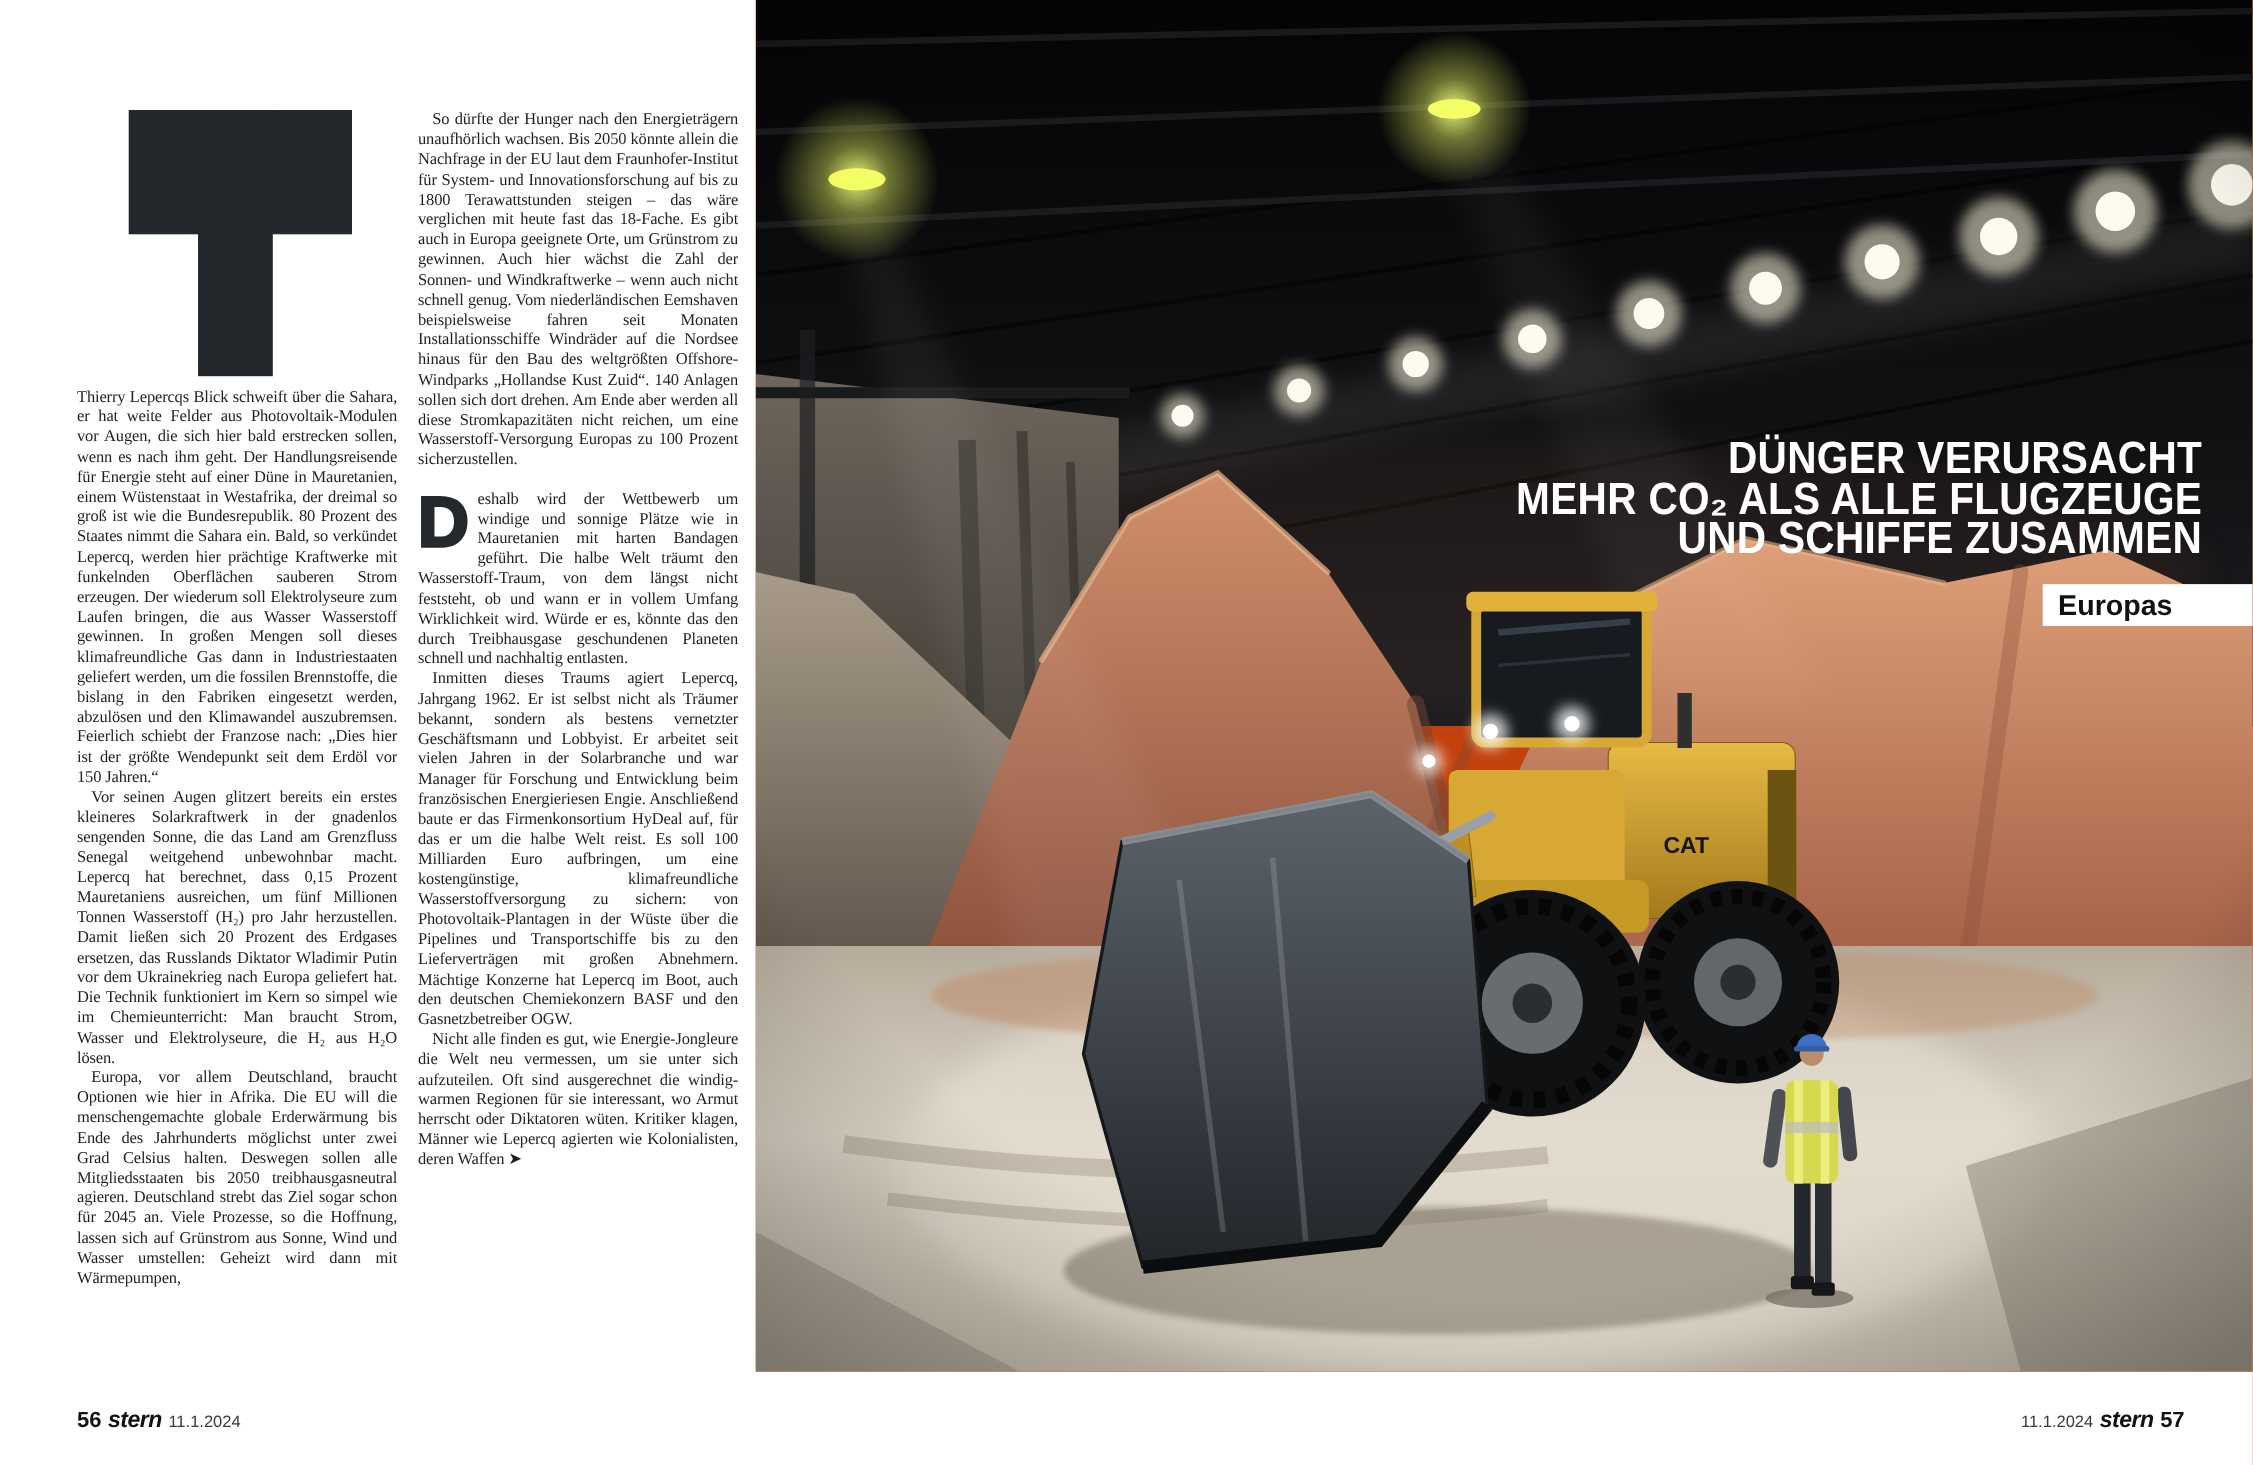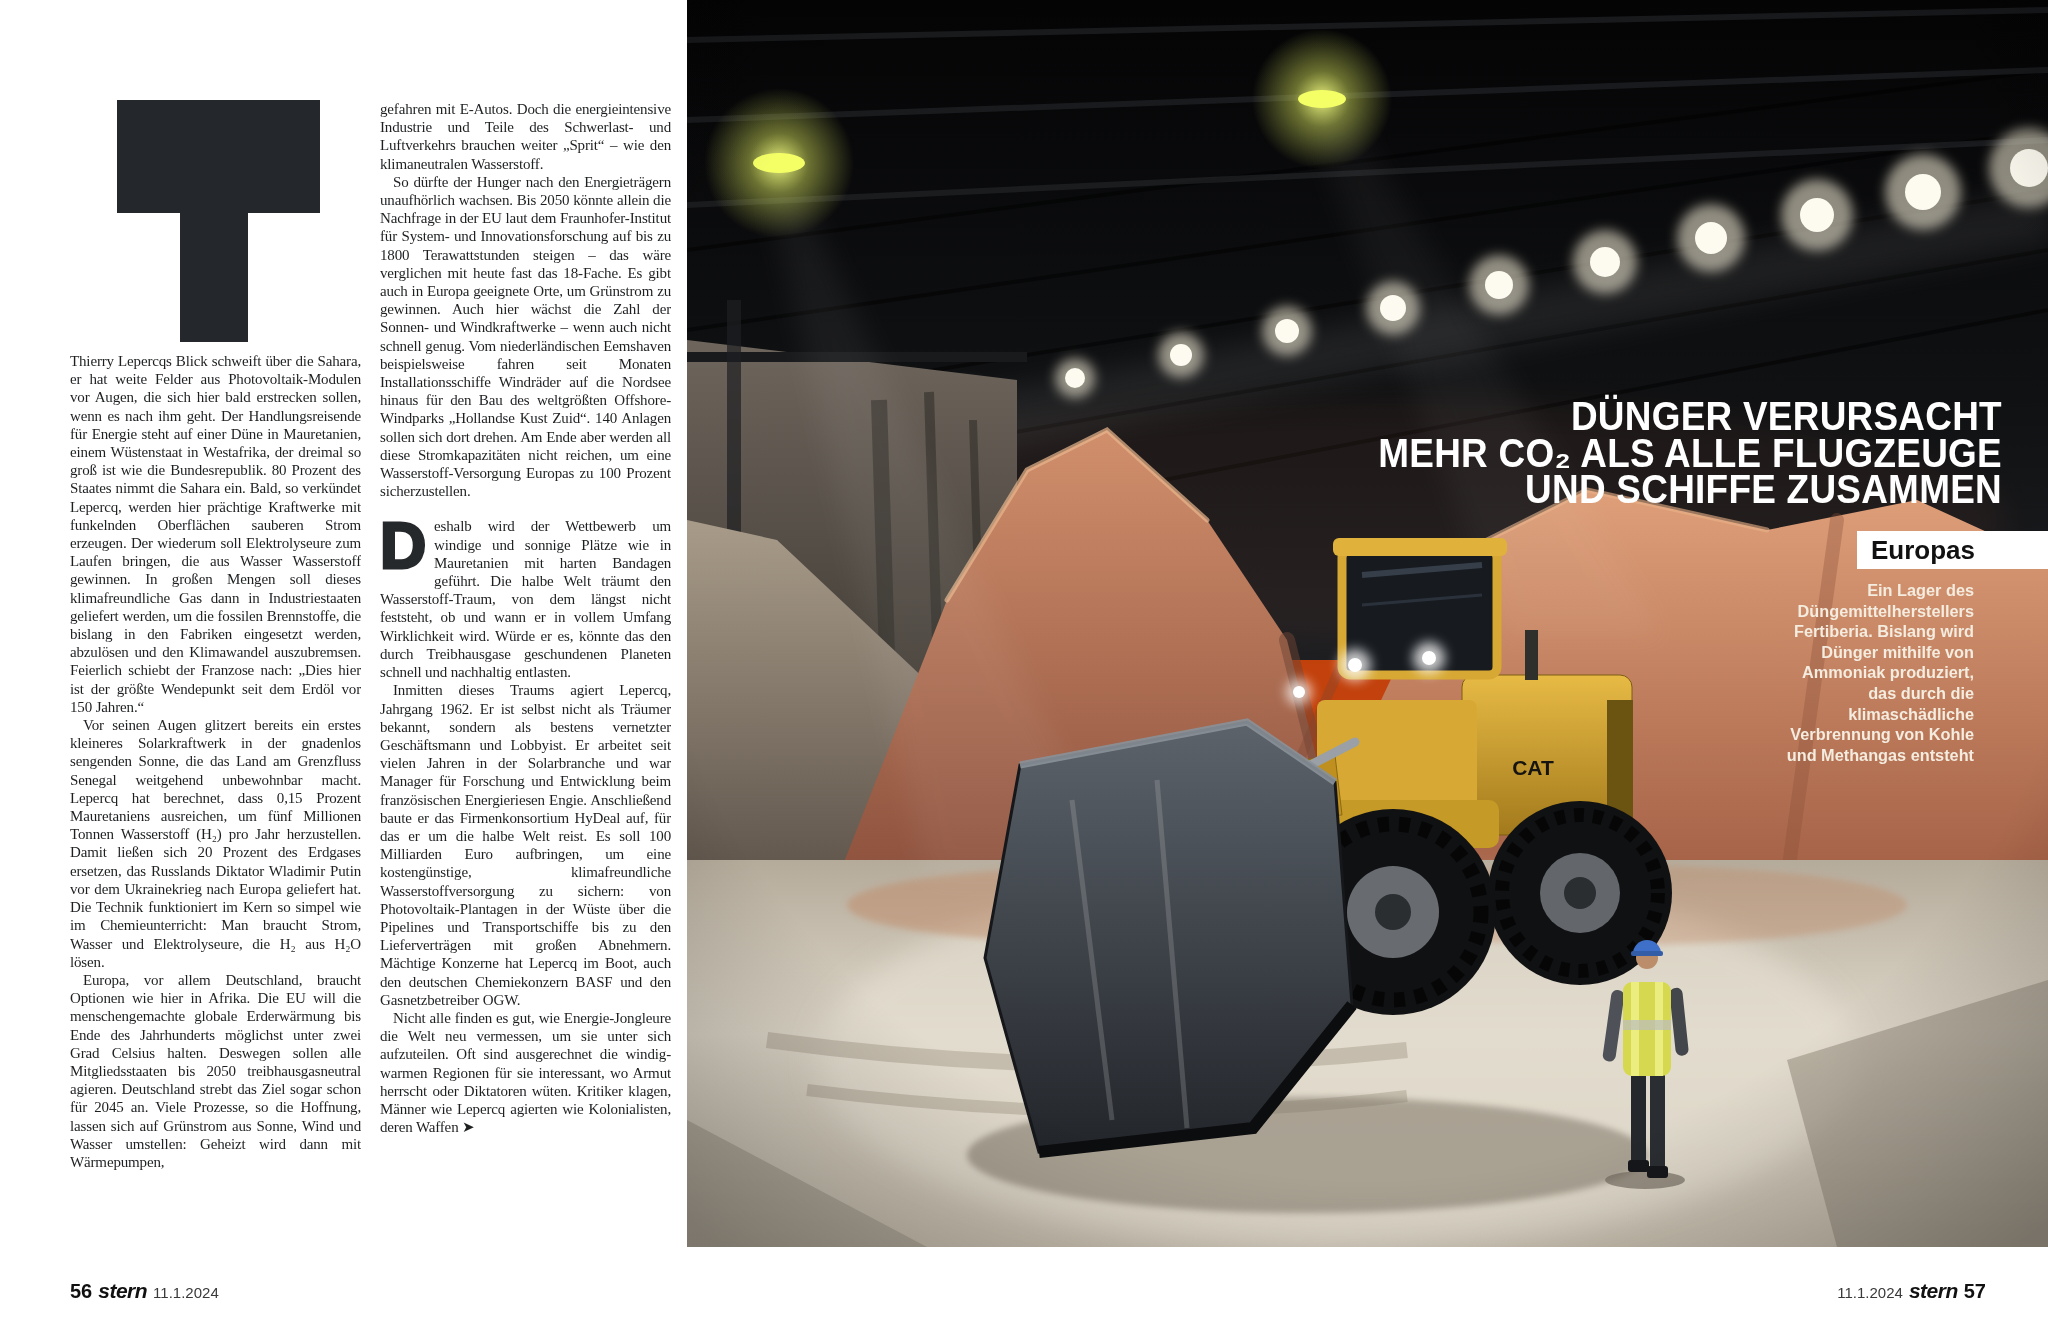--- a/index.html
+++ b/index.html
@@ -56,21 +56,20 @@
     <div class="t-stem"></div>
   </div>
 
   <div class="col col1">
     <p>Thierry Lepercqs Blick schweift über die Sahara, er hat weite Felder aus Photovoltaik-Modulen vor Augen, die sich hier bald erstrecken sollen, wenn es nach ihm geht. Der Handlungsreisende für Energie steht auf einer Düne in Mauretanien, einem Wüstenstaat in Westafrika, der dreimal so groß ist wie die Bundesrepublik. 80 Prozent des Staates nimmt die Sahara ein. Bald, so verkündet Lepercq, werden hier prächtige Kraftwerke mit funkelnden Oberflächen sauberen Strom erzeugen. Der wiederum soll Elektrolyseure zum Laufen bringen, die aus Wasser Wasserstoff gewinnen. In großen Mengen soll dieses klimafreundliche Gas dann in Industriestaaten geliefert werden, um die fossilen Brennstoffe, die bislang in den Fabriken eingesetzt werden, abzulösen und den Klimawandel auszubremsen. Feierlich schiebt der Franzose nach: „Dies hier ist der größte Wendepunkt seit dem Erdöl vor 150 Jahren.“</p>
     <p class="ind">Vor seinen Augen glitzert bereits ein erstes kleineres Solarkraftwerk in der gnadenlos sengenden Sonne, die das Land am Grenzfluss Senegal weitgehend unbewohnbar macht. Lepercq hat berechnet, dass 0,15 Prozent Mauretaniens ausreichen, um fünf Millionen Tonnen Wasserstoff (H₂) pro Jahr herzustellen. Damit ließen sich 20 Prozent des Erdgases ersetzen, das Russlands Diktator Wladimir Putin vor dem Ukrainekrieg nach Europa geliefert hat. Die Technik funktioniert im Kern so simpel wie im Chemieunterricht: Man braucht Strom, Wasser und Elektrolyseure, die H₂ aus H₂O lösen.</p>
     <p class="ind">Europa, vor allem Deutschland, braucht Optionen wie hier in Afrika. Die EU will die menschengemachte globale Erderwärmung bis Ende des Jahrhunderts möglichst unter zwei Grad Celsius halten. Deswegen sollen alle Mitgliedsstaaten bis 2050 treibhausgasneutral agieren. Deutschland strebt das Ziel sogar schon für 2045 an. Viele Prozesse, so die Hoffnung, lassen sich auf Grünstrom aus Sonne, Wind und Wasser umstellen: Geheizt wird dann mit Wärmepumpen,</p>
   </div>
 
   <div class="col col2">
-    <p>gefahren mit E-Autos. Doch die energieintensive Industrie und Teile des Schwerlast- und Luftverkehrs brauchen weiter „Sprit“ – wie den klimaneutralen Wasserstoff.</p>
     <p class="ind">So dürfte der Hunger nach den Energieträgern unaufhörlich wachsen. Bis 2050 könnte allein die Nachfrage in der EU laut dem Fraunhofer-Institut für System- und Innovationsforschung auf bis zu 1800 Terawattstunden steigen – das wäre verglichen mit heute fast das 18-Fache. Es gibt auch in Europa geeignete Orte, um Grünstrom zu gewinnen. Auch hier wächst die Zahl der Sonnen- und Windkraftwerke – wenn auch nicht schnell genug. Vom niederländischen Eemshaven beispielsweise fahren seit Monaten Installationsschiffe Windräder auf die Nordsee hinaus für den Bau des weltgrößten Offshore-Windparks „Hollandse Kust Zuid“. 140 Anlagen sollen sich dort drehen. Am Ende aber werden all diese Stromkapazitäten nicht reichen, um eine Wasserstoff-Versorgung Europas zu 100 Prozent sicherzustellen.</p>
     <p class="section">
       <span class="dropcap-d">D</span>
       <span>eshalb wird der Wettbewerb um windige und sonnige Plätze wie in Mauretanien mit harten Bandagen geführt. Die halbe Welt träumt den Wasserstoff-Traum, von dem längst nicht feststeht, ob und wann er in vollem Umfang Wirklichkeit wird. Würde er es, könnte das den durch Treibhausgase geschundenen Planeten schnell und nachhaltig entlasten.</span>
     </p>
     <p class="ind">Inmitten dieses Traums agiert Lepercq, Jahrgang 1962. Er ist selbst nicht als Träumer bekannt, sondern als bestens vernetzter Geschäftsmann und Lobbyist. Er arbeitet seit vielen Jahren in der Solarbranche und war Manager für Forschung und Entwicklung beim französischen Energieriesen Engie. Anschließend baute er das Firmenkonsortium HyDeal auf, für das er um die halbe Welt reist. Es soll 100 Milliarden Euro aufbringen, um eine kostengünstige, klimafreundliche Wasserstoffversorgung zu sichern: von Photovoltaik-Plantagen in der Wüste über die Pipelines und Transportschiffe bis zu den Lieferverträgen mit großen Abnehmern. Mächtige Konzerne hat Lepercq im Boot, auch den deutschen Chemiekonzern BASF und den Gasnetzbetreiber OGW.</p>
     <p class="ind">Nicht alle finden es gut, wie Energie-Jongleure die Welt neu vermessen, um sie unter sich aufzuteilen. Oft sind ausgerechnet die windig-warmen Regionen für sie interessant, wo Armut herrscht oder Diktatoren wüten. Kritiker klagen, Männer wie Lepercq agierten wie Kolonialisten, deren Waffen ➤</p>
   </div>
 
   <div class="photo">
@@ -294,21 +293,20 @@
     <div class="headline">
       <div>DÜNGER VERURSACHT</div>
       <div>MEHR CO₂ ALS ALLE FLUGZEUGE</div>
       <div>UND SCHIFFE ZUSAMMEN</div>
     </div>
 
     <div class="kicker">
       <span>Europas</span>
     </div>
 
-    <div class="caption">Ein Lager des Düngemittelherstellers Fertiberia. Bislang wird Dünger mithilfe von Ammoniak produziert, das durch die klimaschädliche Verbrennung von Kohle und Methangas entsteht</div>
   </div>
 
   <div class="footer fl">
     <span class="pg">56</span><span class="sp"></span><span class="brand">stern</span><span class="sp"></span><span class="date">11.1.2024</span>
   </div>
   <div class="footer fr">
     <span class="date">11.1.2024</span><span class="sp"></span><span class="brand">stern</span><span class="sp"></span><span class="pg">57</span>
   </div>
 
 </div>

